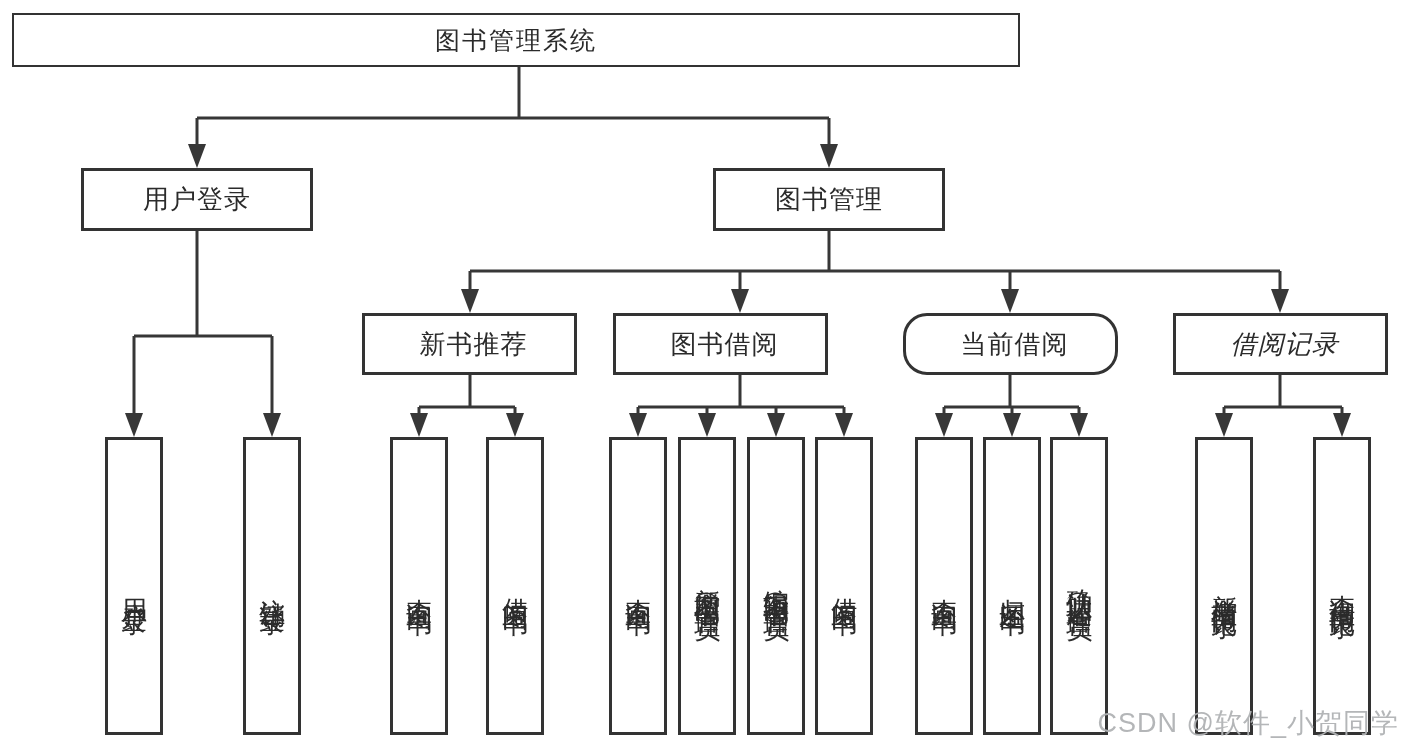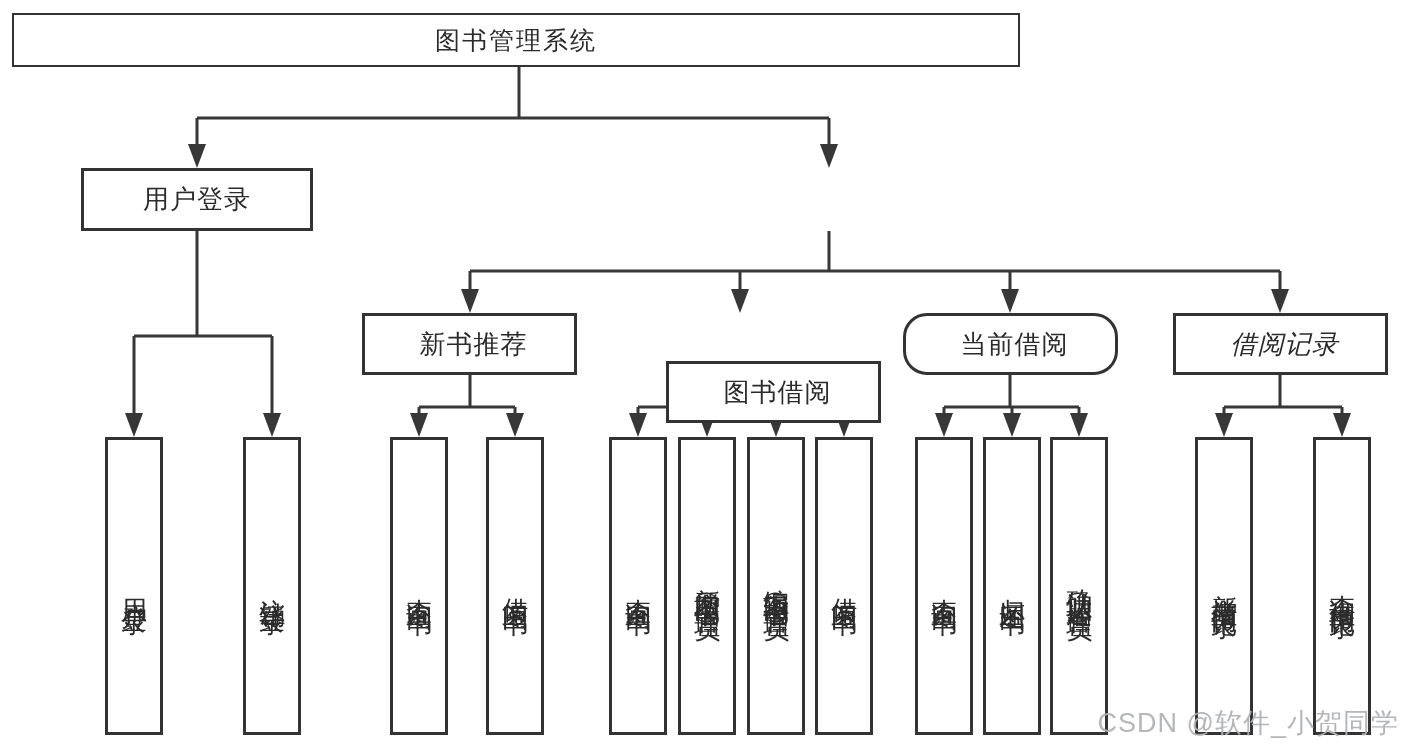--- a/index.html
+++ b/index.html
@@ -129,23 +129,24 @@
       <path d="M1224 407 V414"></path>
       <polygon points="1215,413 1233,413 1224,437" fill="#373737" stroke="none"></polygon>
       <path d="M1342 407 V414"></path>
       <polygon points="1333,413 1351,413 1342,437" fill="#373737" stroke="none"></polygon>
     </g>
   </svg>
 
   <div class="box root-box">图书管理系统</div>
 
   <div class="box h-box lvl2" style="left:81px;">用户登录</div>
+  <div class="box h-box lvl2" style="left:713px;">图书管理</div>
 
   <div class="box h-box lvl3" style="left:362px;">新书推荐</div>
-  <div class="box h-box lvl3" style="left:666px;margin-top:48px;">图书借阅</div>
+  <div class="box h-box lvl3" style="left:613px;">图书借阅</div>
   <div class="box h-box lvl3" style="left:903px;border-radius:24px;">当前借阅</div>
   <div class="box h-box lvl3" style="left:1173px;font-style:italic;">借阅记录</div>
 
   <div class="box v-box" style="left:105px;">用户登录</div>
   <div class="box v-box" style="left:243px;">注销登录</div>
 
   <div class="box v-box" style="left:390px;">查询图书</div>
   <div class="box v-box" style="left:486px;">借阅图书</div>
 
   <div class="box v-box" style="left:609px;">查询图书</div>

